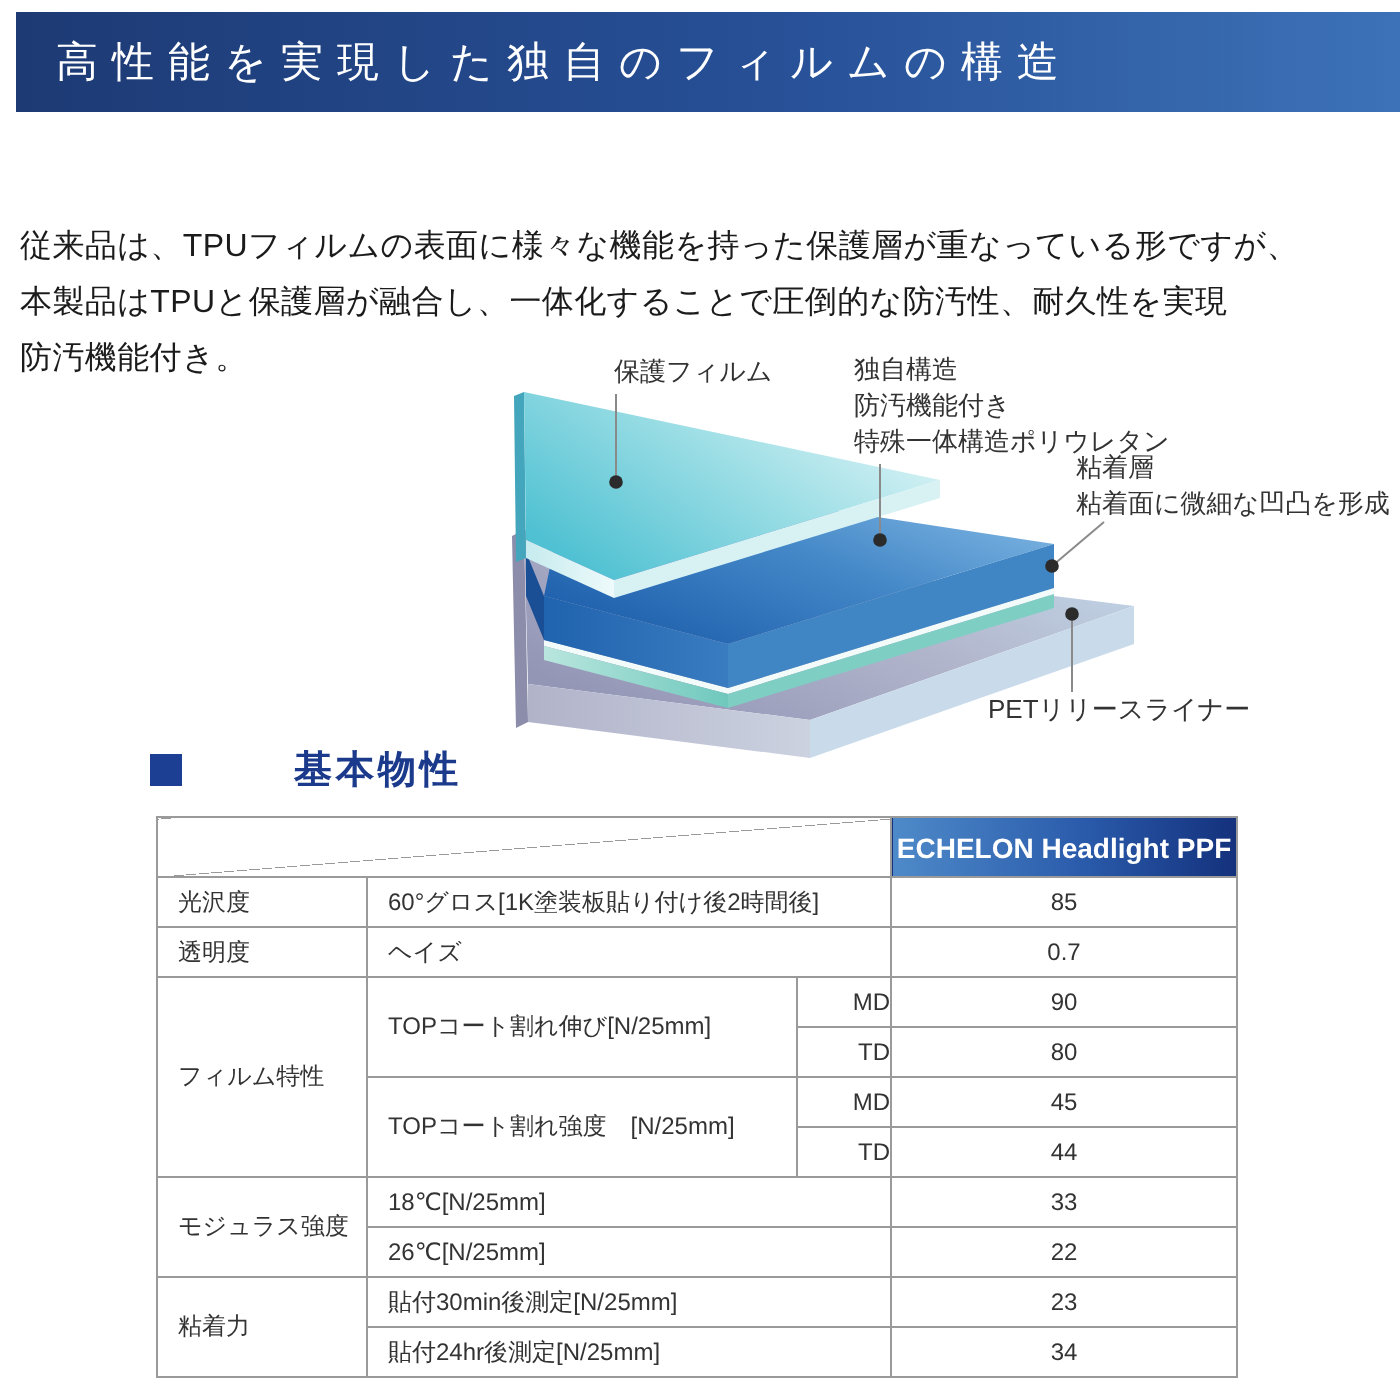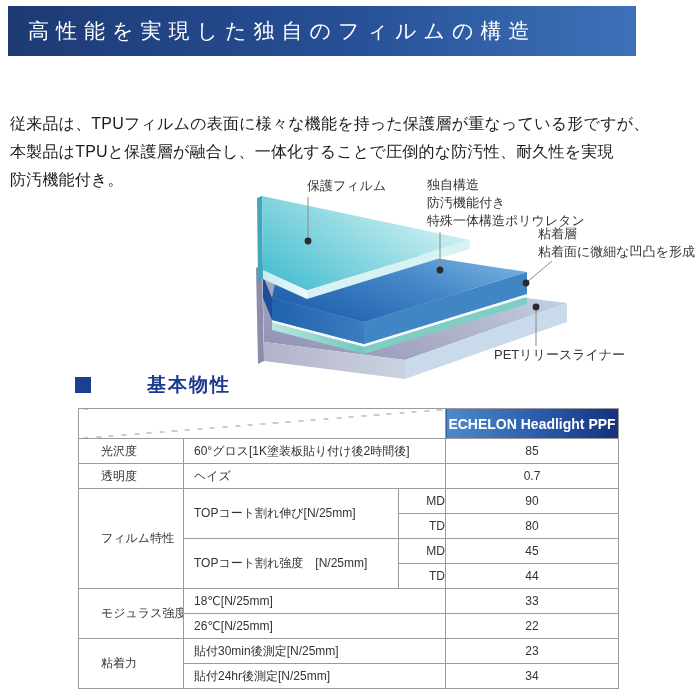--- a/index.html
+++ b/index.html
@@ -1,21 +1,21 @@
 <!DOCTYPE html>
 <html><head>
 <meta charset="utf-8">
 <style>
   * { margin:0; padding:0; box-sizing:border-box; }
   html,body { width:700px; height:700px; background:#ffffff; overflow:hidden;
     font-family:"Liberation Sans","DejaVu Sans",sans-serif; }
   .page { position:relative; width:700px; height:700px; background:#fff; }
 
   
-  .banner { position:absolute; left:8px; top:6px; width:628px; height:50px;
+  .banner { position:absolute; left:8px; top:6px; width:692px; height:50px;
     background:linear-gradient(90deg,#1d3a74 0%,#275097 55%,#3d72b8 100%);
     display:flex; align-items:center; }
   .banner-title { color:#ffffff; font-family:"Liberation Serif","DejaVu Serif",serif;
     font-size:21px; letter-spacing:7px; padding-left:20px; white-space:nowrap; }
 
   
   .intro { position:absolute; left:10px; top:74px; width:688px;
     font-size:16px; line-height:28px; color:#1b1b1b; letter-spacing:0.2px;margin-top:36px; }
 
   
@@ -27,21 +27,21 @@
   .section-title { position:absolute; left:75px; top:372px; display:flex;
     align-items:center; }
   .section-square { width:16px; height:16px; background:#1c3f94; margin-right:9px; }
   .section-text { font-size:19px; font-weight:bold; color:#1b3a8c; letter-spacing:2px;margin-left:47px; }
 
   
   .spec-table { position:absolute; left:78px; top:408px; border-collapse:collapse;
     table-layout:fixed; width:540px; }
   .spec-table td { border:1px solid #9a9a9a; font-size:12px; color:#333333;
     overflow:hidden; white-space:nowrap; }
-  .spec-table td.cat  { padding-left:22px; text-align:left; }
+  .spec-table td.cat  { padding-left:10px; text-align:left; }
   .spec-table td.desc { padding-left:10px; text-align:left; }
   .spec-table td.sub  { text-align:right; }
   .spec-table td.val  { text-align:center; }
   .spec-table td.diag { border-right:none;
     background-image:linear-gradient(to bottom right,
       transparent 49.7%, #999999 49.7%, #999999 50.4%, transparent 50.4%); }
   .spec-table td.prod { background:linear-gradient(90deg,#4e8ac9 0%,#2a5bab 55%,#14317c 100%);
     color:#ffffff; font-size:14px; font-weight:bold; text-align:center; }
   .spec-table tr.hrow { height:30px; }
   .spec-table tr.drow { height:25px; }

